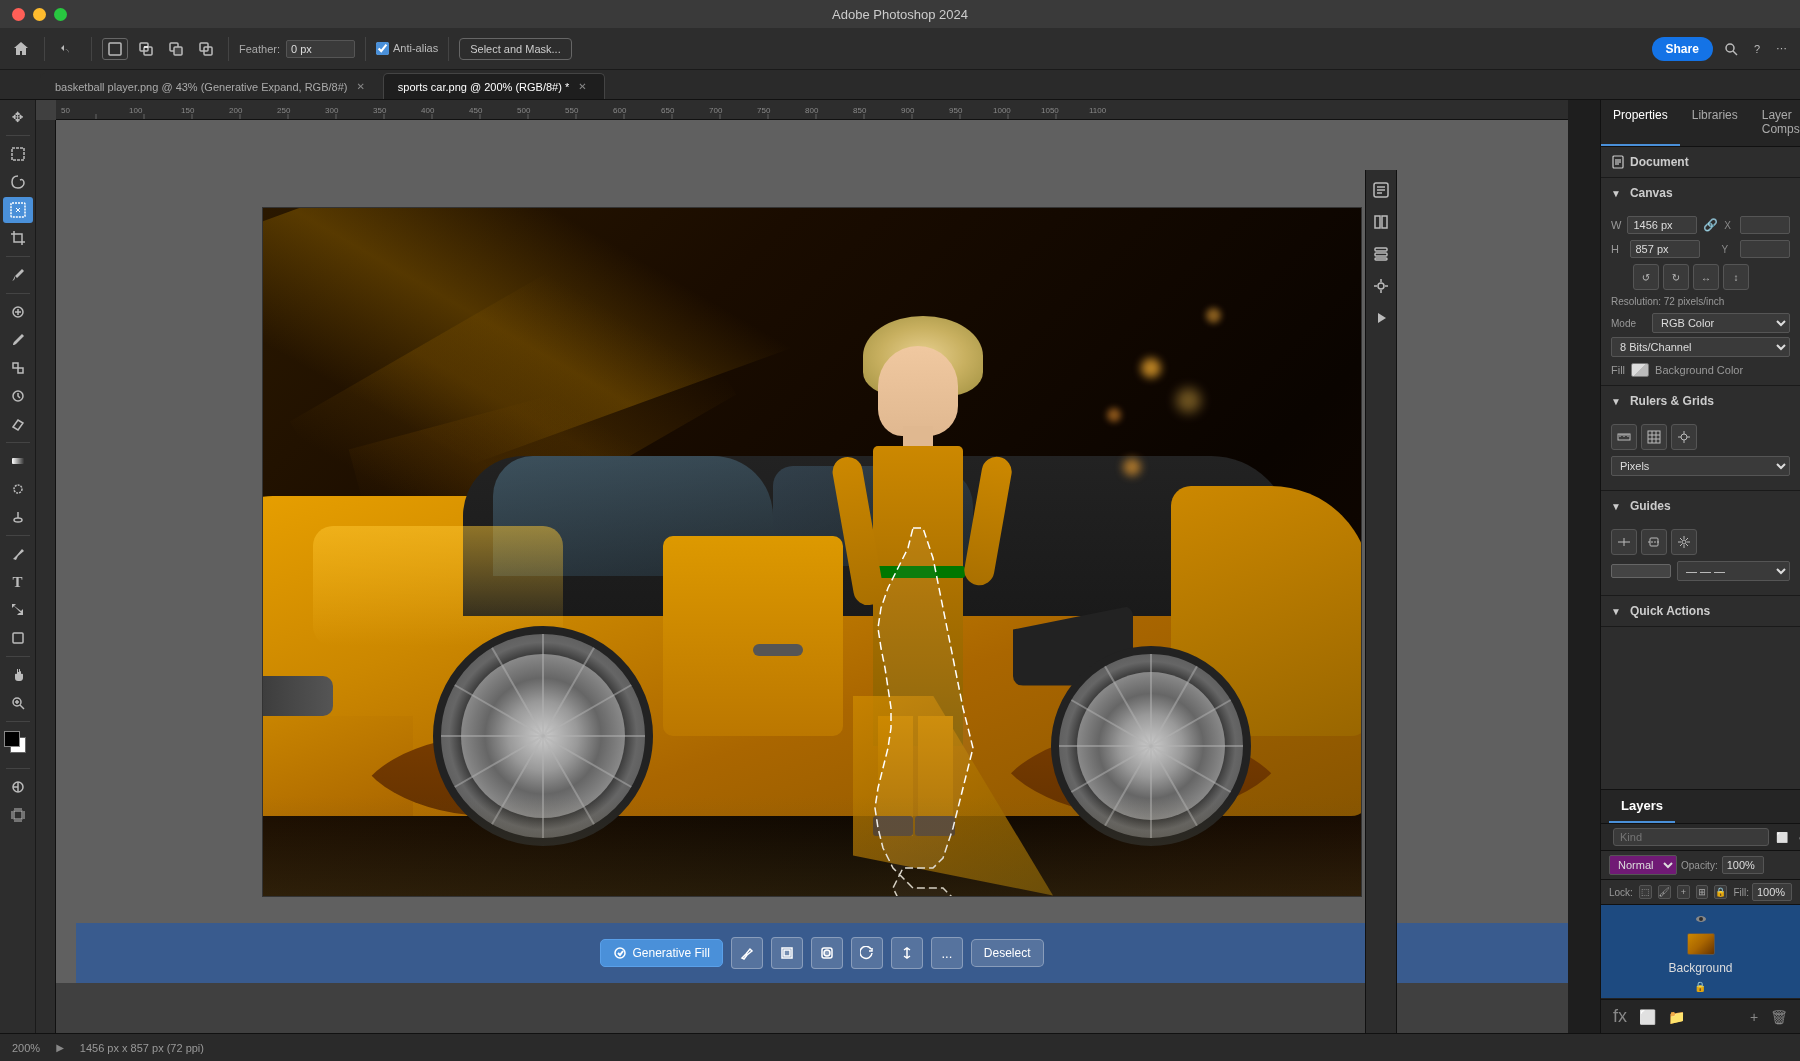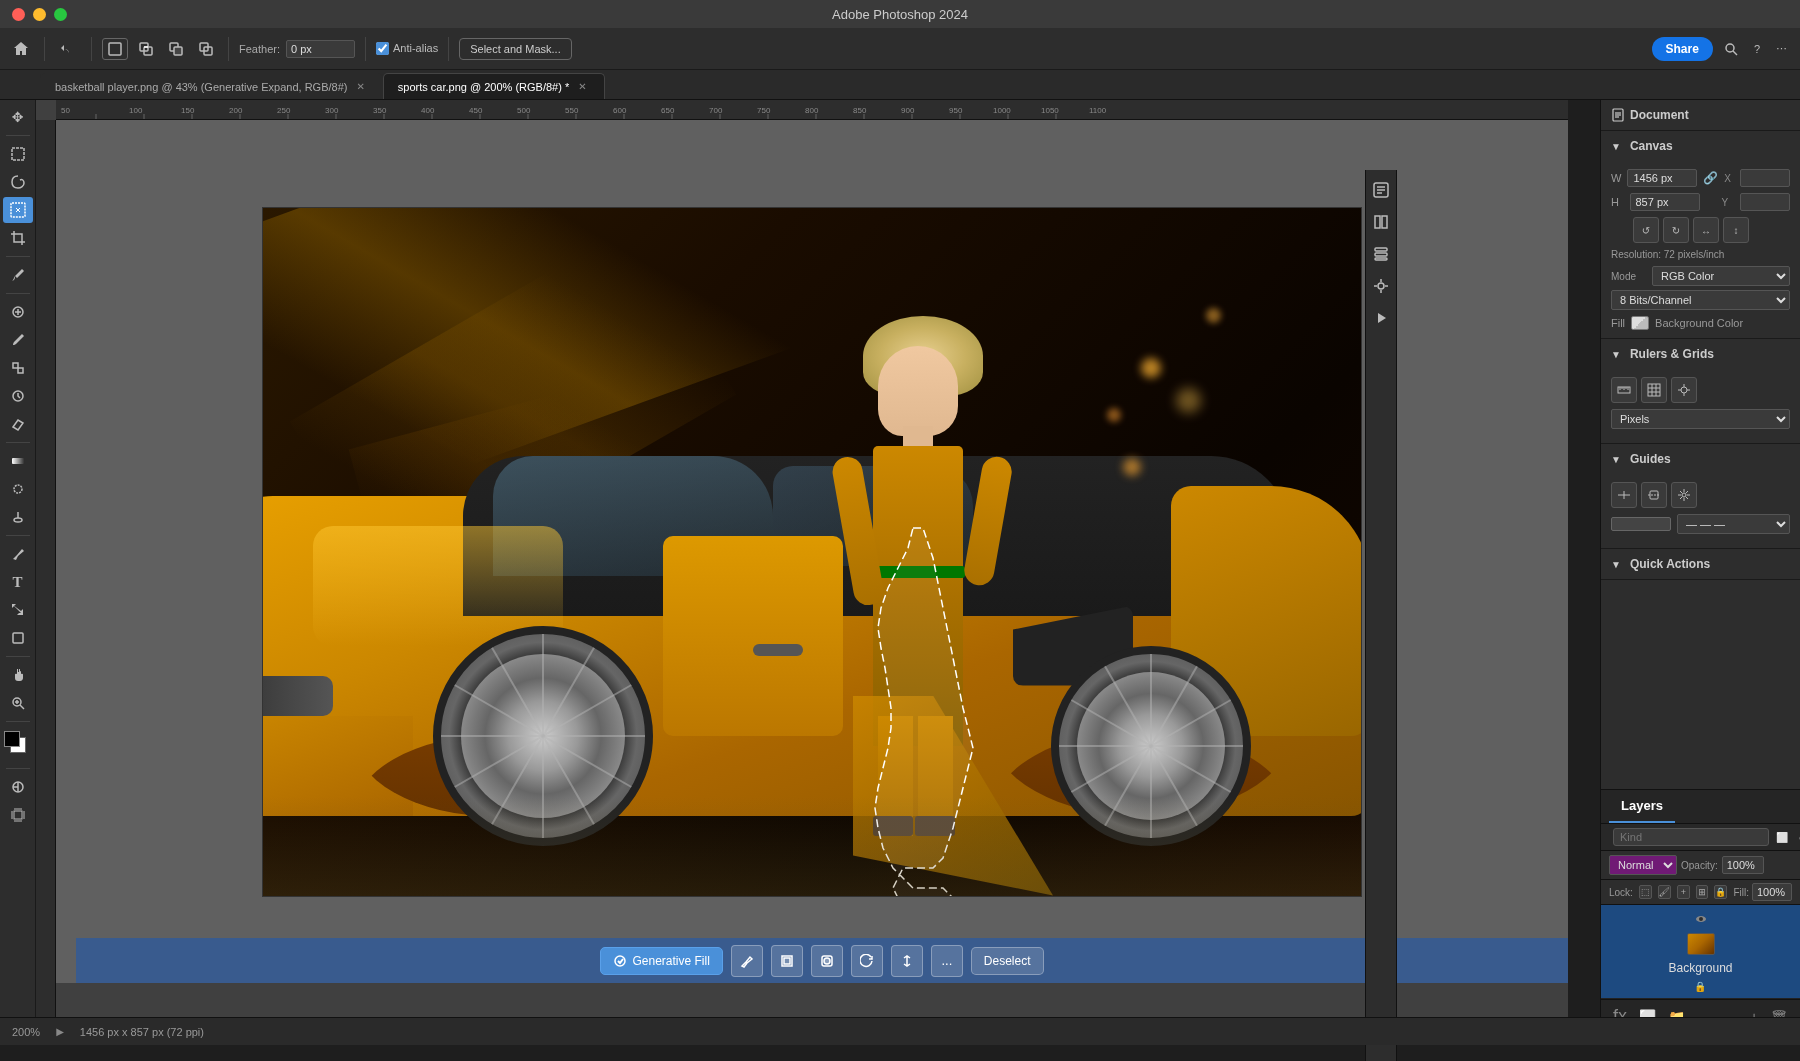--- a/index.html
+++ b/index.html
@@ -621,21 +621,21 @@
 
         <div style="position:absolute;top:150px;right:200px;width:20px;height:20px;background:rgba(255,180,50,0.7);border-radius:50%;filter:blur(4px);"></div>
         <div style="position:absolute;top:200px;right:240px;width:14px;height:14px;background:rgba(255,160,50,0.5);border-radius:50%;filter:blur(3px);"></div>
         <div style="position:absolute;top:250px;right:220px;width:18px;height:18px;background:rgba(255,170,50,0.6);border-radius:50%;filter:blur(4px);"></div>
         <div style="position:absolute;top:180px;right:160px;width:25px;height:25px;background:rgba(255,200,80,0.4);border-radius:50%;filter:blur(6px);"></div>
         <div style="position:absolute;top:100px;right:140px;width:15px;height:15px;background:rgba(255,180,60,0.5);border-radius:50%;filter:blur(3px);"></div>
 
         <div style="position:absolute;bottom:0;left:0;right:0;height:100px;background:linear-gradient(180deg,transparent 0%,rgba(100,80,30,0.3) 100%);"></div>
       </div>
 
-      <div id="bottom-bar" style="position:absolute;bottom:0;left:20px;right:0;height:45px;background:rgba(50,90,150,0.85);display:flex;align-items:center;justify-content:center;gap:8px;">
+      <div id="bottom-bar" style="position:absolute;bottom:0;left:20px;right:0;height:60px;background:rgba(50,90,150,0.85);display:flex;align-items:center;justify-content:center;gap:8px;">
         <button class="bottom-btn primary">
           <svg width="14" height="14" viewBox="0 0 14 14" fill="none" stroke="#fff" stroke-width="1.5">
               <circle cx="7" cy="7" r="5"></circle>
               <path d="M5 7 L7 9 L10 5" stroke-width="2"></path>
             </svg>
           <span>Generative Fill</span>
         </button>
         <button class="bottom-icon-btn">
           <svg width="14" height="14" viewBox="0 0 14 14" fill="none" stroke="#fff" stroke-width="1.5">
               <path d="M2 12 L6 8 L10 3 L12 5 L7 9 L4 13 Z"></path>
@@ -705,20 +705,31 @@
     </button>
     <button class="action-btn">
       <svg width="16" height="16" viewBox="0 0 16 16" fill="currentColor">
           <polygon points="5,3 13,8 5,13"></polygon>
         </svg>
     </button>
   </div>
 
   <div id="right-panel">
 
+    <div id="right-top-tabs">
+      <div class="right-tab active">
+        <span>Properties</span>
+      </div>
+      <div class="right-tab">
+        <span>Libraries</span>
+      </div>
+      <div class="right-tab">
+        <span>Layer Comps</span>
+      </div>
+    </div>
 
     <div id="properties-panel">
 
       <div class="panel-section">
         <div class="panel-header">
           <svg width="14" height="14" viewBox="0 0 14 14" fill="none" stroke="currentColor" stroke-width="1.2">
               <rect x="2" y="1" width="10" height="12" rx="1"></rect>
               <line x1="4" y1="5" x2="10" y2="5"></line>
               <line x1="4" y1="7" x2="10" y2="7"></line>
               <line x1="4" y1="9" x2="8" y2="9"></line>
@@ -942,17 +953,17 @@
         <button style="background:none;border:none;color:#888;font-size:14px;cursor:pointer;padding:2px 4px;">⬜</button>
         <button style="background:none;border:none;color:#888;font-size:14px;cursor:pointer;padding:2px 4px;">📁</button>
         <button style="background:none;border:none;color:#888;font-size:14px;cursor:pointer;padding:2px 4px;margin-left:auto;">+</button>
         <button style="background:none;border:none;color:#888;font-size:14px;cursor:pointer;padding:2px 4px;">🗑</button>
       </div>
     </div>
   </div>
 
 </div>
 
-<div id="status-bar" style="position:fixed;bottom:16px;left:0;width:100%;height:28px;background:#2a2a2a;display:flex;align-items:center;padding:0 12px;gap:16px;border-top:1px solid #111;font-size:11px;color:#999;z-index:100;">
+<div id="status-bar" style="position:fixed;bottom:0;left:0;width:100%;height:28px;background:#2a2a2a;display:flex;align-items:center;padding:0 12px;gap:16px;border-top:1px solid #111;font-size:11px;color:#999;z-index:100;">
   <span>200%</span>
   <button style="background:none;border:none;color:#888;cursor:pointer;font-size:10px;">▶</button>
   <span>1456 px x 857 px (72 ppi)</span>
 </div>
 
 </body></html>

